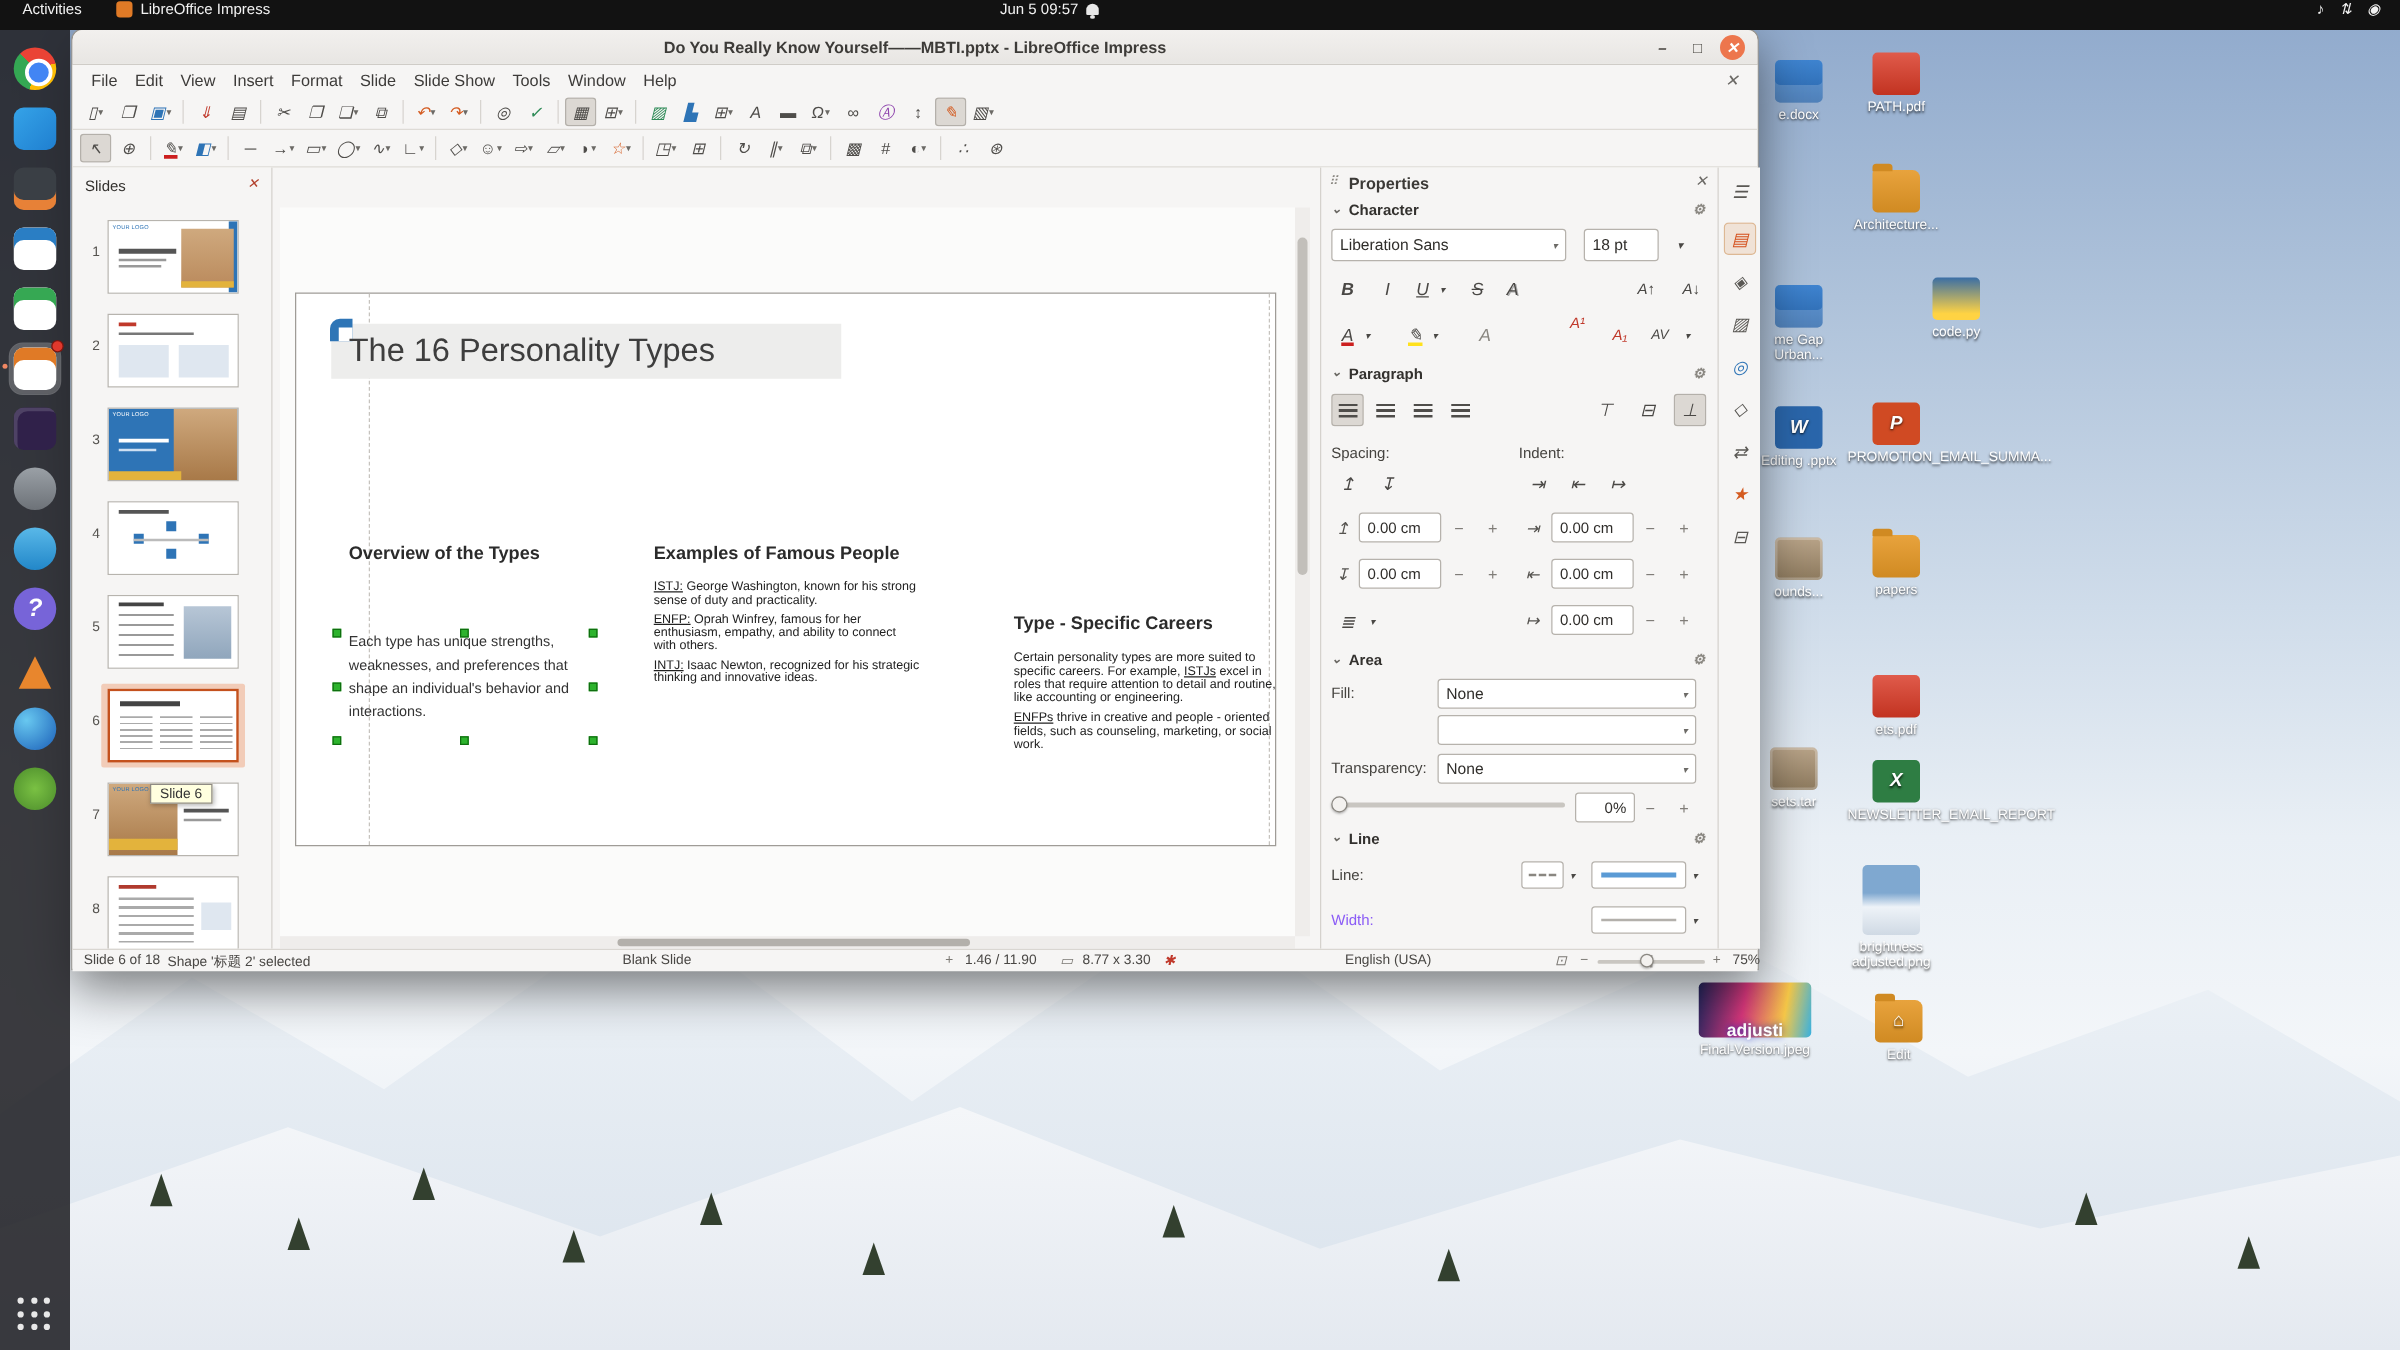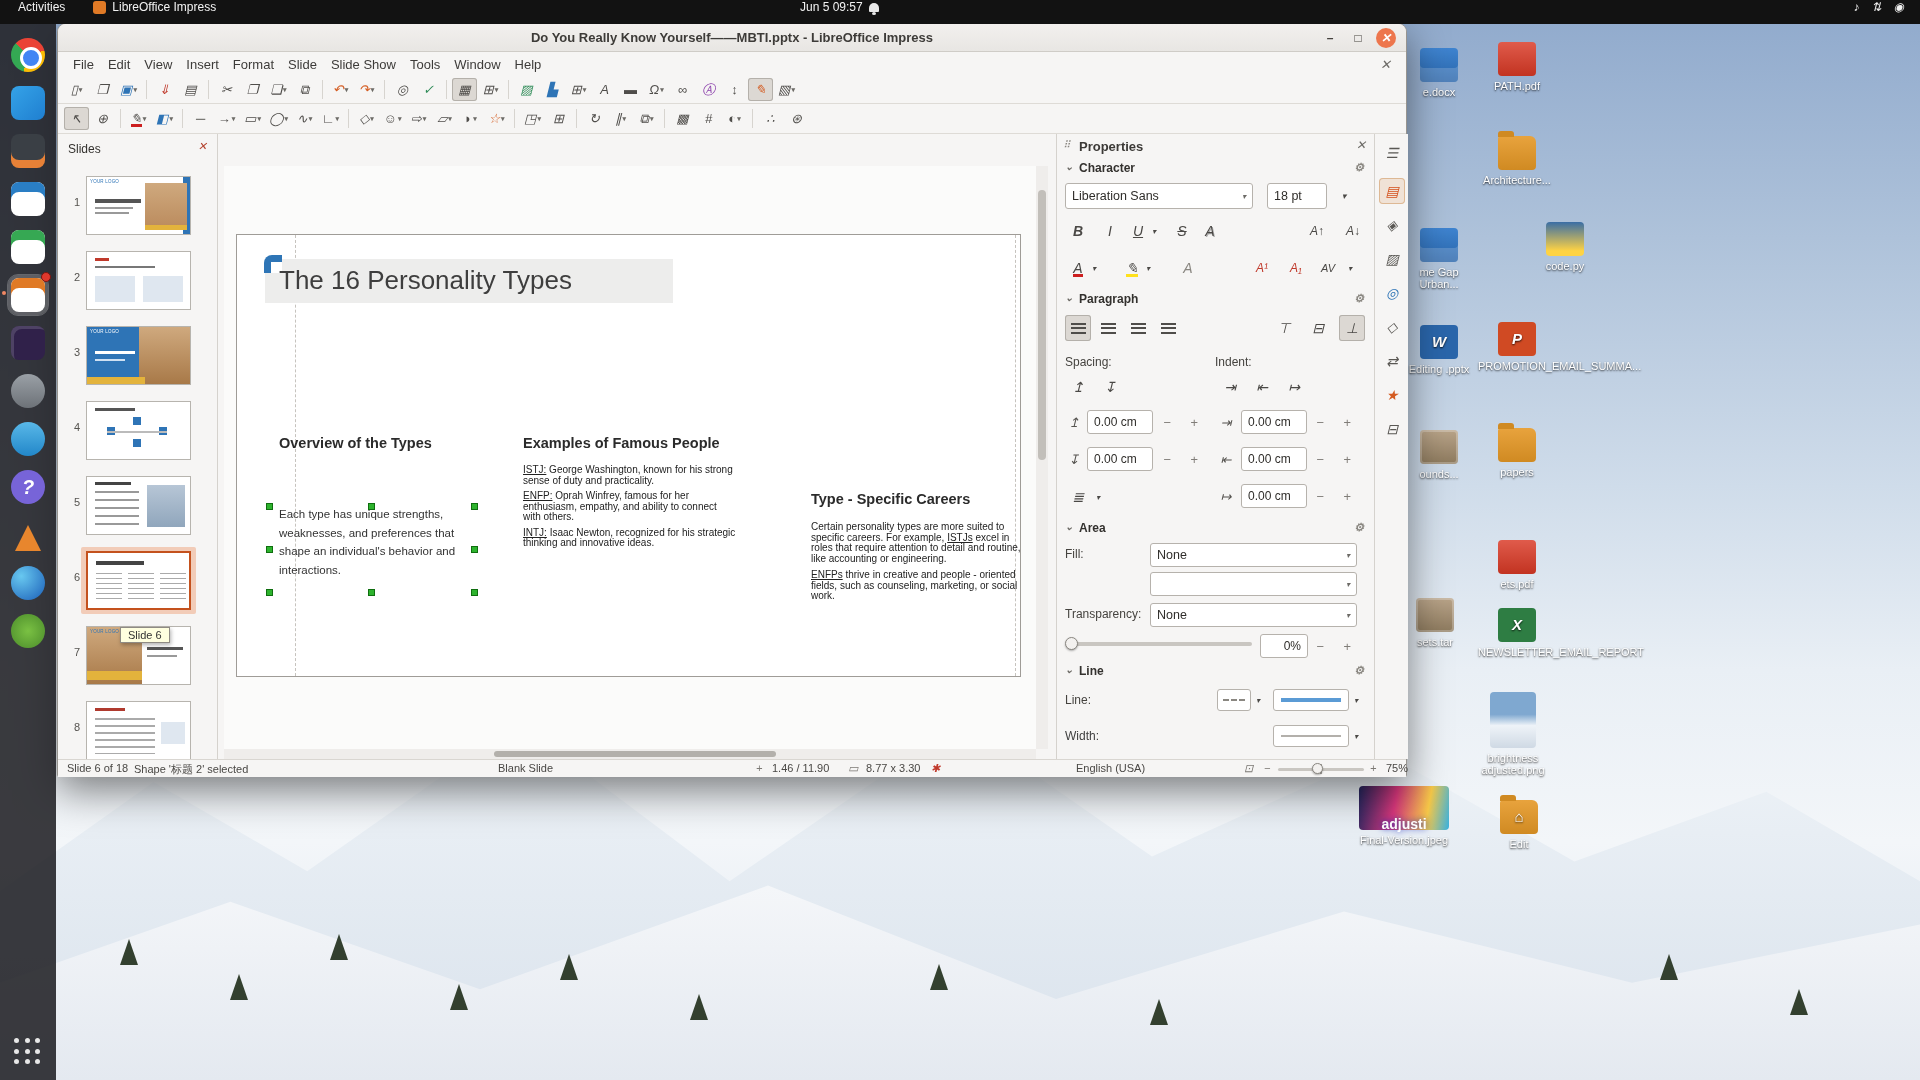--- a/index.html
+++ b/index.html
@@ -640,21 +640,21 @@
         </div>
       <div class="pbtn" style="left:62px;top:121px">
           <i class="bar-yel">✎</i>
         </div>
       <div class="pbtn" style="left:84px;top:121px;width:14px">
           <i style="font-size:8px">▾</i>
         </div>
       <div class="pbtn" style="left:118px;top:121px;color:#8a8781">
           <i>A</i>
         </div>
-      <div class="pbtn" style="left:192px;top:121px;color:#c0392b;font-size:12px">
+      <div class="pbtn" style="left:192px;top:111px;color:#c0392b;font-size:12px">
           <i>A¹</i>
         </div>
       <div class="pbtn" style="left:226px;top:121px;color:#c0392b;font-size:12px">
           <i>A₁</i>
         </div>
       <div class="pbtn" style="left:258px;top:121px;font-size:11px">
           <i>AV</i>
         </div>
       <div class="pbtn" style="left:286px;top:121px;width:14px">
           <i style="font-size:8px">▾</i>
@@ -815,21 +815,21 @@
         </div>
       <div class="pbtn" style="left:194px;top:555px;width:14px;height:22px">
           <i style="font-size:8px">▾</i>
         </div>
       <div class="prevbox" style="left:216px;top:555px;width:76px">
           <span style="width:60px;height:4px;background:#5b9bd5"></span>
         </div>
       <div class="pbtn" style="left:292px;top:555px;width:14px;height:22px">
           <i style="font-size:8px">▾</i>
         </div>
-      <span class="plabel" style="left:8px;top:595px;color:#404040">Width:</span>
+      <span class="plabel" style="left:8px;top:595px;color:#8b5cf6">Width:</span>
       <div class="prevbox" style="left:216px;top:591px;width:76px">
           <span style="width:60px;height:2px;background:#b3b0ab"></span>
         </div>
       <div class="pbtn" style="left:292px;top:591px;width:14px;height:22px">
           <i style="font-size:8px">▾</i>
         </div>
     </div>
 
     <div id="deck">
       <div class="deckit" style="top:6px">

